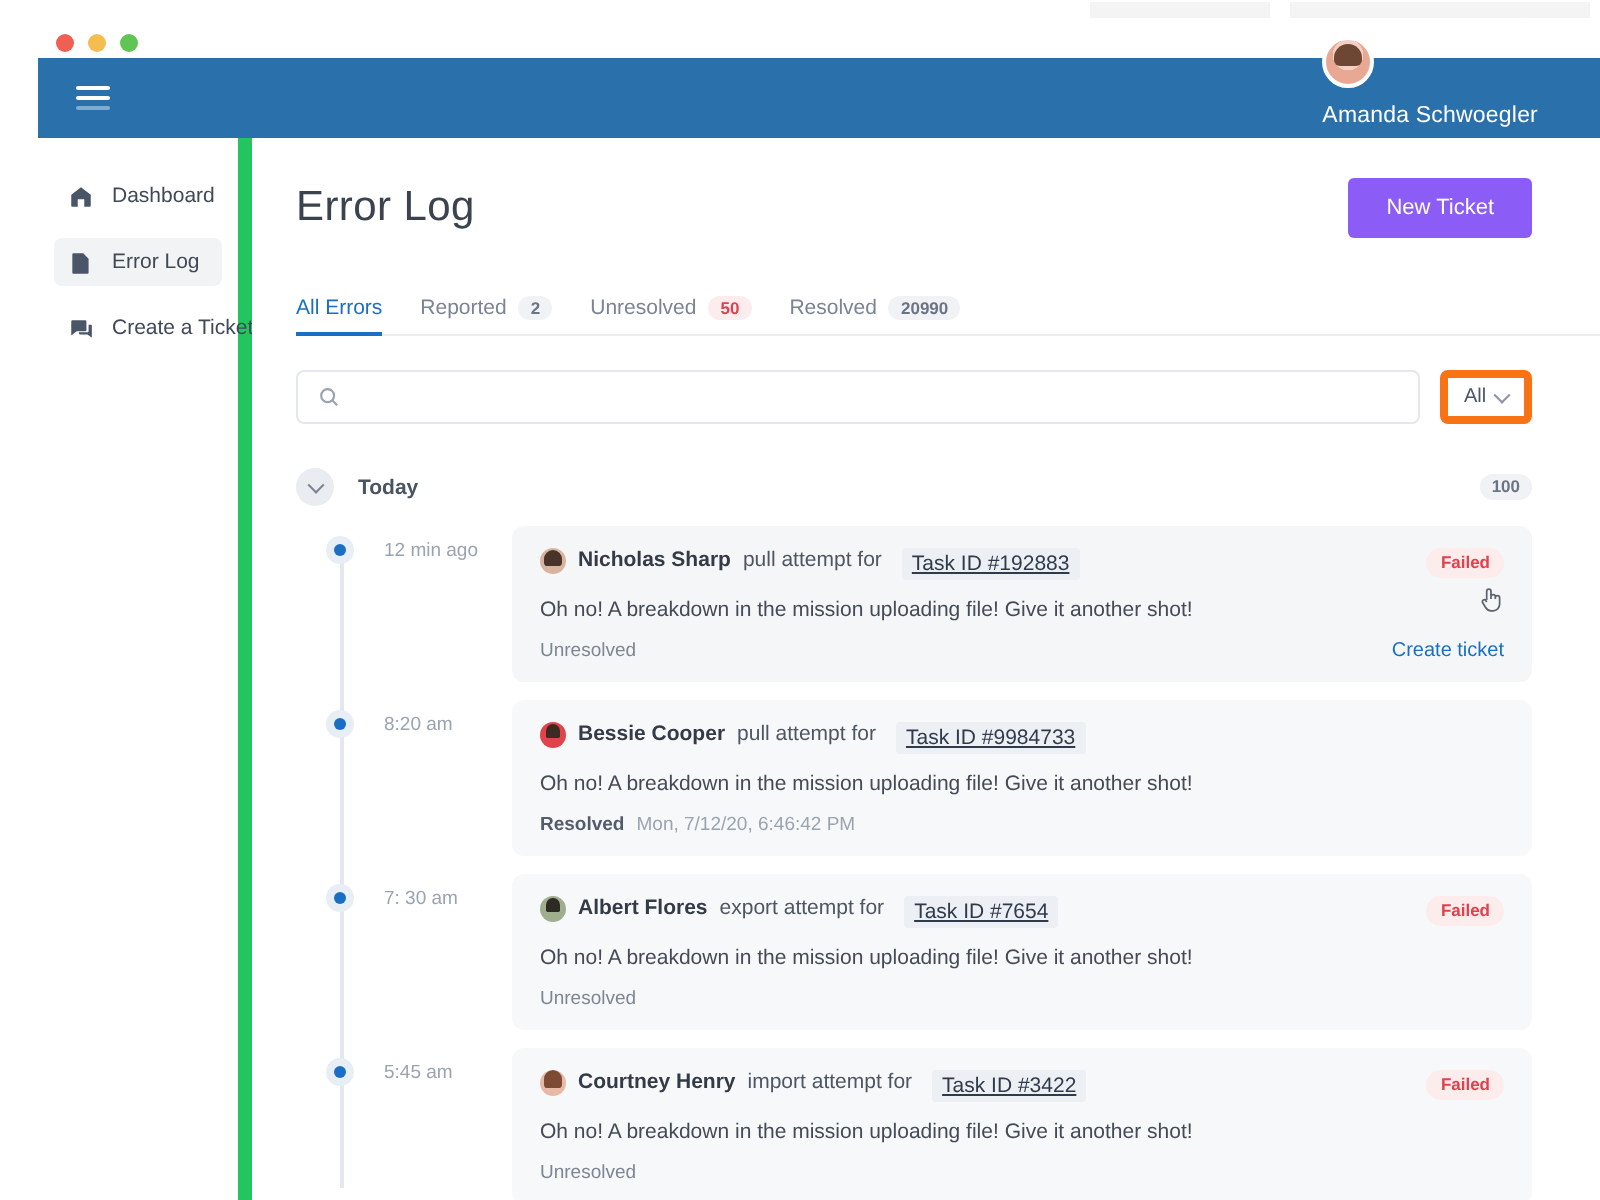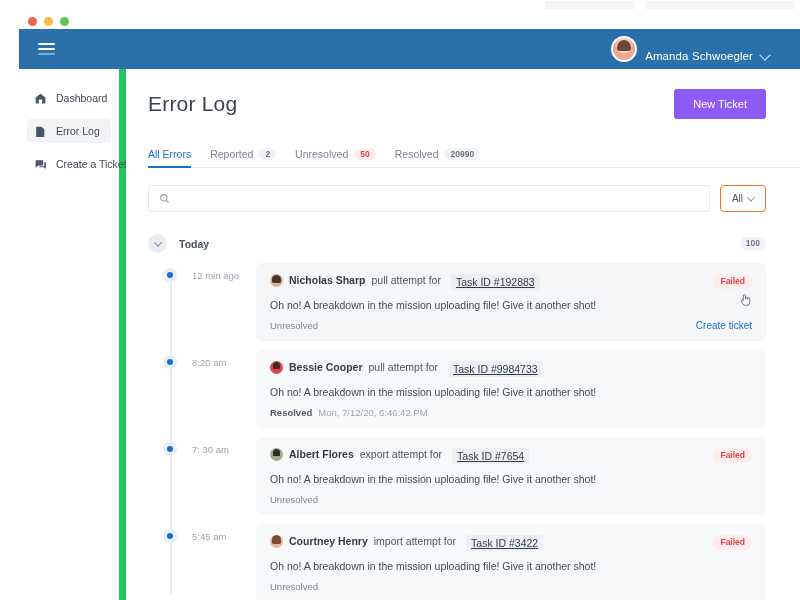--- a/index.html
+++ b/index.html
@@ -32,22 +32,22 @@
   
   .appbar {
     position: absolute; left: 19px; top: 29px; width: 781px; height: 40px;
     background: #2a70ab;
     display: flex; align-items: center; justify-content: space-between;
   }
   .hamburger { margin-left: 16px; display: flex; flex-direction: column; gap: 3px; cursor: pointer; padding: 3px; }
   .hamburger span { display: block; width: 17px; height: 2px; background: #ffffff; border-radius: 1px; }
   .hamburger span:last-child { background: #7fadd2; }
   .user-menu {
-    display: flex; align-items: flex-end; gap: 8px;
-    margin-right: 31px; cursor: pointer;
+    display: flex; align-items: flex-start; gap: 8px;
+    margin-right: 31px; cursor: pointer; flex-direction: column;
   }
   .avatar-lg {
     width: 26px; height: 26px; border-radius: 50%;
     background: radial-gradient(circle at 50% 34%, #f6cfc4 0 42%, #e9a894 42% 100%);
     border: 2px solid #ffffff; position: relative; overflow: hidden;
   }
   .avatar-lg::after {
     content: ""; position: absolute; left: 4px; top: 2px; width: 14px; height: 11px;
     background: #6d4634; border-radius: 7px 7px 3px 3px;
   }
@@ -105,21 +105,21 @@
   .search-row { display: flex; align-items: center; gap: 10px; margin: 17px 34px 0 22px; }
   .search-box {
     flex: 1; height: 27px; border: 1px solid #e4e7eb; border-radius: 4px;
     display: flex; align-items: center; gap: 8px; padding: 0 10px; background: #fff;
   }
   .search-input {
     border: none; outline: none; flex: 1; font-size: 10px; color: #9aa3b0;
     font-family: inherit; background: transparent;
   }
   .filter-select {
-    width: 46px; height: 27px; border: 1px solid #f97316; border-radius: 4px;
+    width: 46px; height: 27px; border: 4px solid #f97316; border-radius: 4px;
     display: flex; align-items: center; justify-content: center; gap: 5px;
     font-size: 10px; color: #4a5568; cursor: pointer;
   }
   .chev-sm { width: 6px; height: 6px; border-right: 1.3px solid #8b94a3; border-bottom: 1.3px solid #8b94a3;
     transform: rotate(45deg) translate(-1px,-1px); }
 
   
   .group-head { display: flex; align-items: center; margin: 22px 34px 0 22px; }
   .group-toggle {
     width: 19px; height: 19px; border-radius: 50%; background: #e9ecf1;

